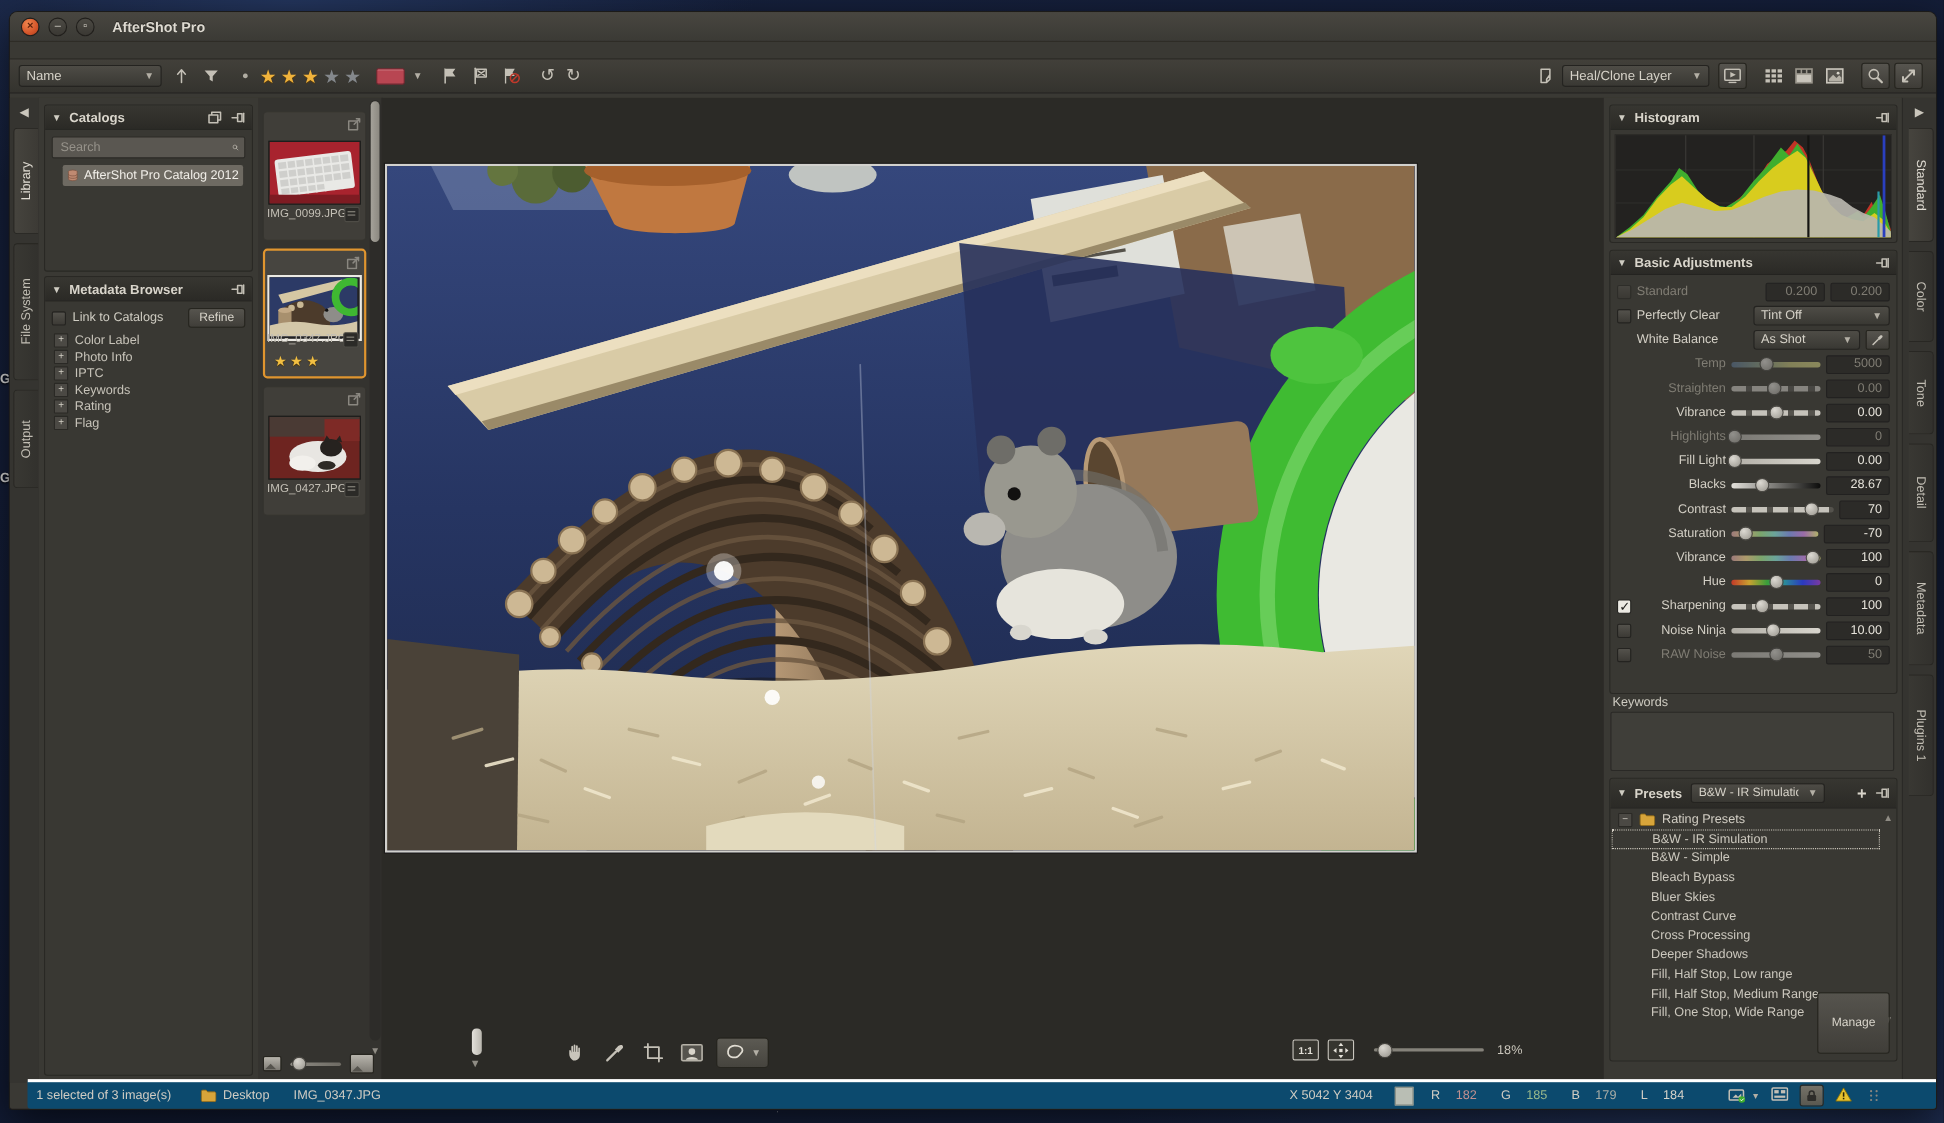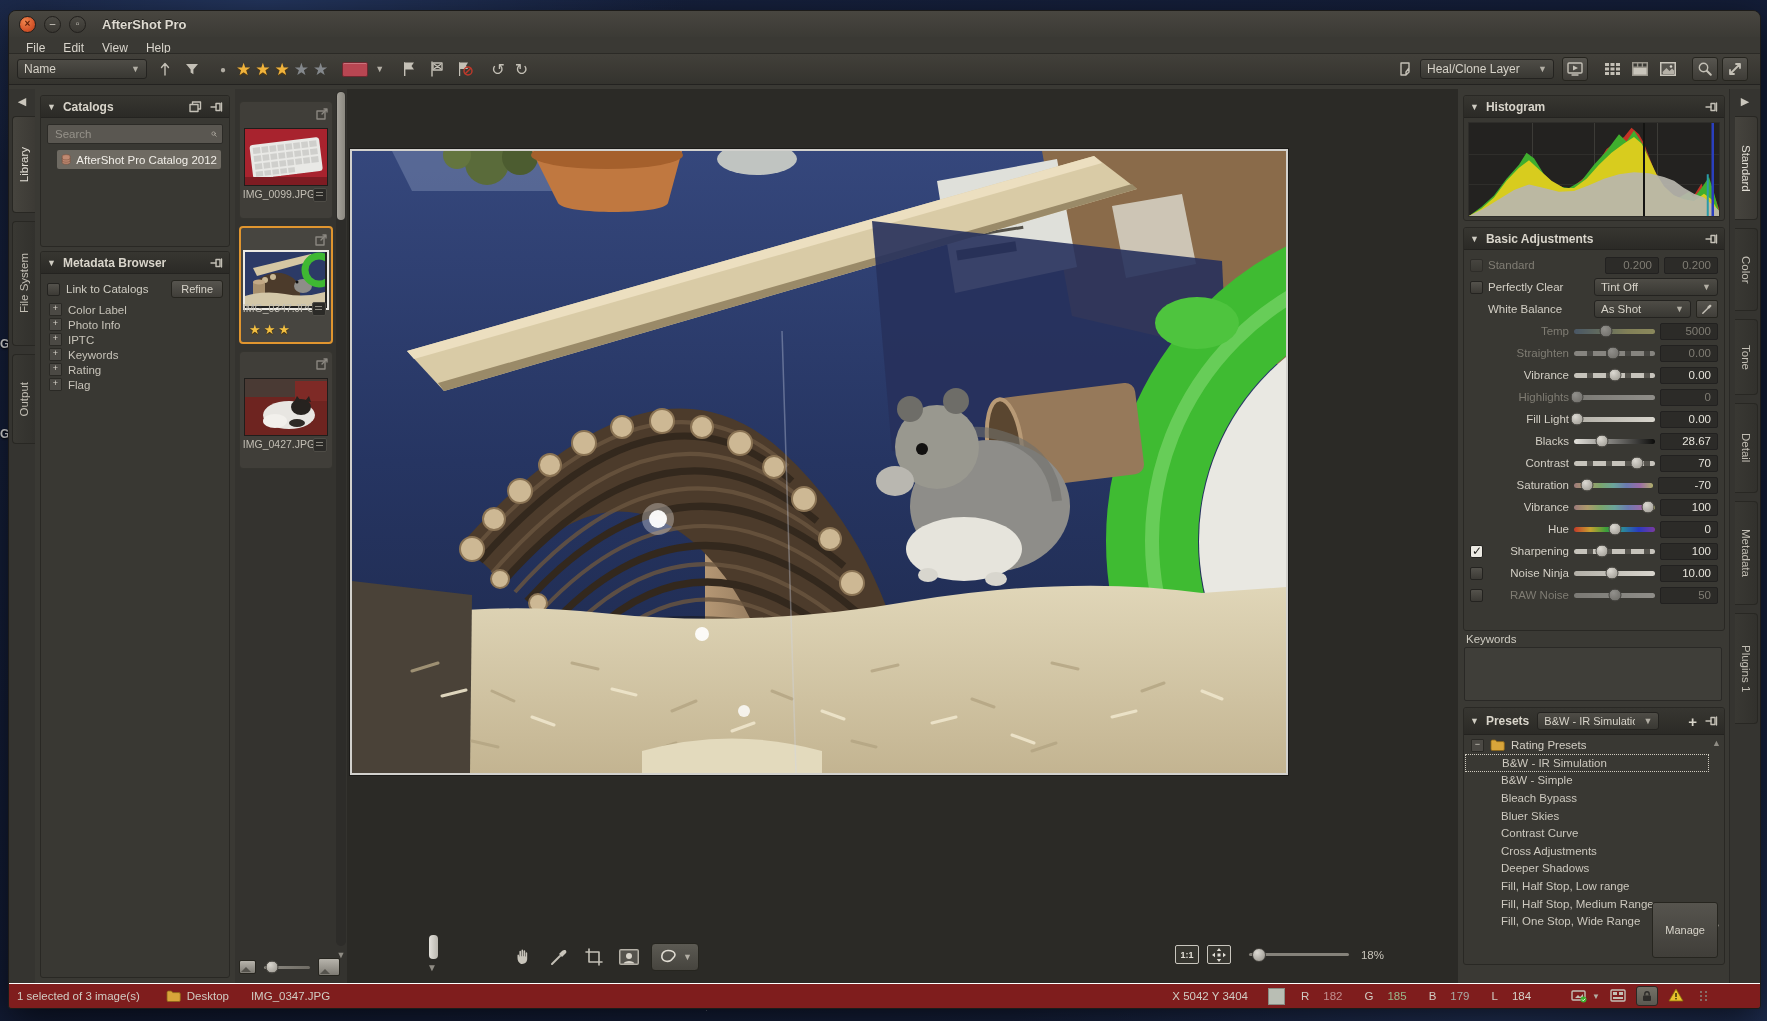--- a/index.html
+++ b/index.html
@@ -169,21 +169,21 @@
   .folder-row{height:18px;display:flex;align-items:center;gap:6px;padding-left:6px;color:#d2cec4;font-size:11.5px;}
   .minusbox{width:11px;height:11px;background:#4b4944;border:1px solid #2a2925;border-radius:1px;color:#d5d1c7;font-size:9px;line-height:9px;text-align:center;}
   .plist{position:absolute;left:1px;right:1px;top:28px;height:198px;overflow:hidden;}
   .plist-scroll{position:absolute;right:2px;top:30px;height:194px;width:11px;}
   .plist-scroll .up,.plist-scroll .dn{position:absolute;left:0;width:11px;text-align:center;color:#8f8c84;font-size:9px;}
   .plist-scroll .up{top:0;} .plist-scroll .dn{bottom:0;}
   .manage-row{position:absolute;right:6px;bottom:6px;}
   .pin,.copy-ic{display:flex;}
 
   
-  .statusbar{position:absolute;left:0;right:0;bottom:0;height:24px;background:#7f1d1d;border-top:1px solid #ffffff;
+  .statusbar{position:absolute;left:16px;right:0;bottom:0;height:24px;background:#0c4a6e;border-top:3px solid #ffffff;
     border-radius:0 0 3px 3px;display:flex;align-items:center;color:#d0ccc3;font-size:11.5px;}
   .statusbar .sec{display:flex;align-items:center;gap:6px;}
   .sb-swatch{width:15px;height:15px;background:#b9beb4;border:1px solid #888d84;}
   .v-r{color:#c09090;} .v-g{color:#98b88c;} .v-b{color:#a8aca6;} .v-l{color:#d6d3ca;}
   .lockbtn{background:linear-gradient(#757268,#5a5850);border:1px solid #2a2925;border-radius:3px;width:20px;height:18px;
     display:flex;align-items:center;justify-content:center;}
   .grip{display:grid;grid-template-columns:3px 3px;gap:2px;}
   .grip i{width:2px;height:2px;background:#8a8780;border-radius:50%;}
   .hist-grid{position:absolute;top:0;bottom:0;width:1px;background:#3c3b37;}
   .hist-hgrid{position:absolute;left:0;right:0;height:1px;background:#2f2e2b;}
@@ -197,26 +197,20 @@
 
   <div class="win">
 
     <div class="titlebar">
       <div class="wbtn close">×</div>
       <div class="wbtn min">–</div>
       <div class="wbtn max">▫</div>
       <div class="wtitle">AfterShot Pro</div>
     </div>
 
-    <div class="menubar">
-        <span class="menu-item">File</span>
-        <span class="menu-item">Edit</span>
-        <span class="menu-item">View</span>
-        <span class="menu-item">Help</span>
-      </div>
 
     <div class="toolbar">
       <div class="dd" style="width:130px;margin-left:8px;">
         <span>Name</span>
           <span class="arr">▼</span>
       </div>
       <span class="tb-ic" style="margin-left:10px;">
         <svg width="16" height="18" viewBox="0 0 16 18">
             <path class="i" d="M8 15V4 M4.5 7.5 8 3.5l3.5 4"></path>
           </svg>
@@ -857,21 +851,21 @@
     <span class="valbox" style="width:58px;flex:none;">28.67</span>
   </div>
                 <div class="row">
     <span class="lz">
       <span class="cbx hid"></span>
       <span class="adj-label">Contrast</span>
     </span>
     <span class="track t-dashed">
                     <i class="dot" style="left: 78%;"></i>
                   </span>
-    <span class="valbox" style="width:58px;flex:none;">70</span>
+    <span class="valbox" style="width:46px;flex:none;">70</span>
   </div>
                 <div class="row">
     <span class="lz">
       <span class="cbx hid"></span>
       <span class="adj-label">Saturation</span>
     </span>
     <span class="track t-rainbow">
                     <i class="dot" style="left: 17%;"></i>
                   </span>
     <span class="valbox" style="width:60px;flex:none;">-70</span>
@@ -959,21 +953,21 @@
                   <path d="M1 2.5c0-.8.6-1.5 1.4-1.5h3l1.4 1.6h6.1c.8 0 1.4.6 1.4 1.4v6.2c0 .8-.6 1.4-1.4 1.4H2.4c-.8 0-1.4-.6-1.4-1.4z" fill="#d8a53a" stroke="#8a6518" stroke-width=".8"></path>
                 </svg>
               <span>Rating Presets</span>
             </div>
             <div id="preset-items">
                 <div class="preset-item sel">B&amp;W - IR Simulation</div>
                 <div class="preset-item">B&amp;W - Simple</div>
                 <div class="preset-item">Bleach Bypass</div>
                 <div class="preset-item">Bluer Skies</div>
                 <div class="preset-item">Contrast Curve</div>
-                <div class="preset-item">Cross Adjustments</div>
+                <div class="preset-item">Cross Processing</div>
                 <div class="preset-item">Deeper Shadows</div>
                 <div class="preset-item">Fill, Half Stop, Low range</div>
                 <div class="preset-item">Fill, Half Stop, Medium Range</div>
                 <div class="preset-item">Fill, One Stop, Wide Range</div>
               </div>
           </div>
           <div class="plist-scroll">
             <span class="up">▲</span>
             <span class="dn">▼</span>
           </div>

